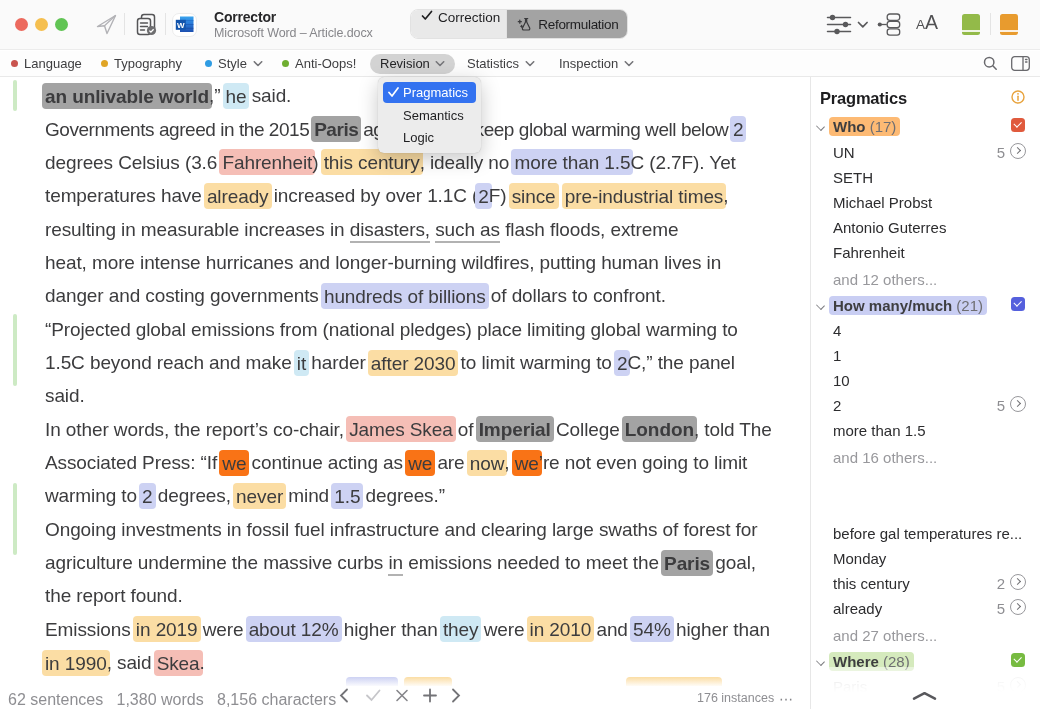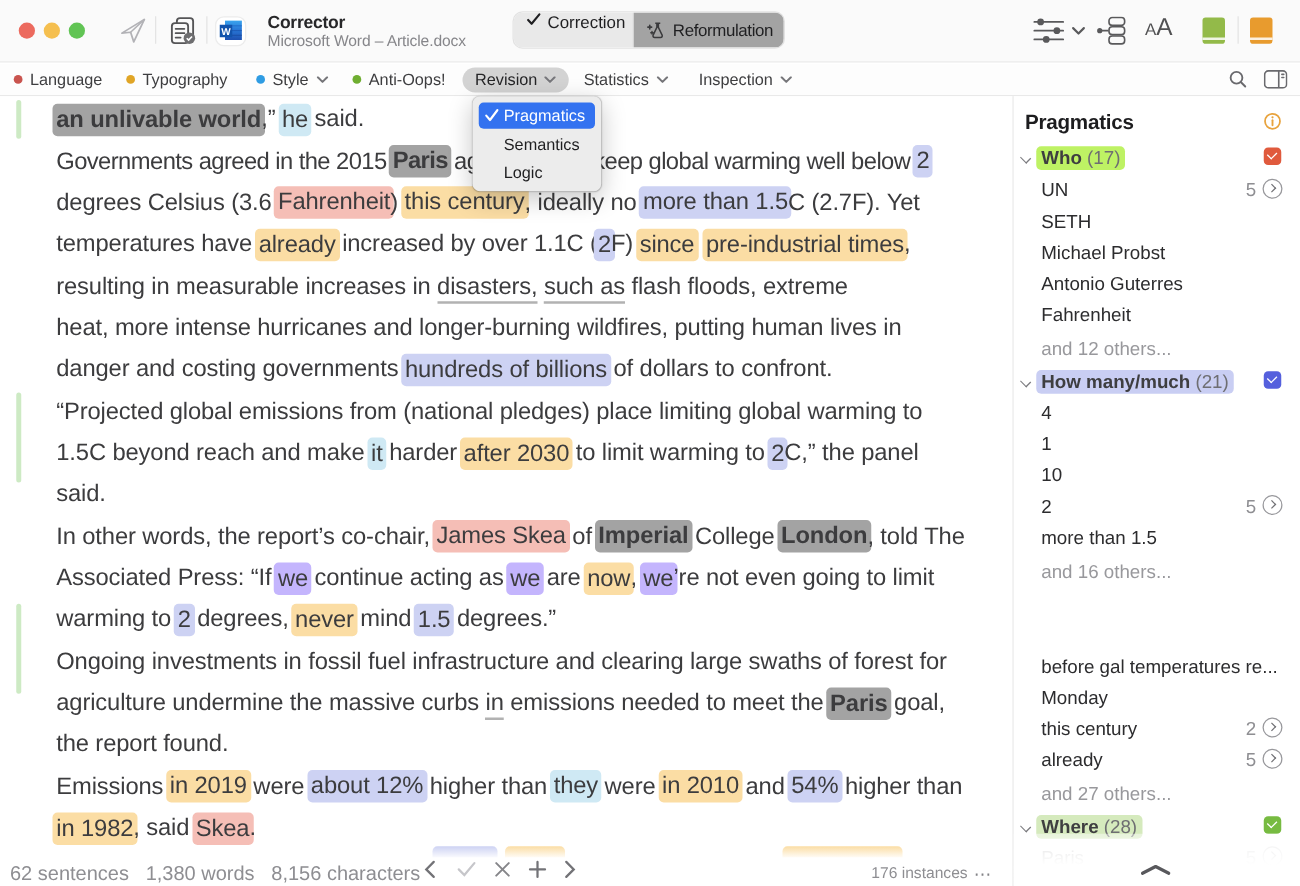--- a/index.html
+++ b/index.html
@@ -21,21 +21,21 @@
 .filterbar { position:absolute; left:0; top:51px; width:1040px; height:26px; background:#fdfdfd; border-bottom:1px solid #e9e9e9; font-size:13px; color:#3e3e40; }
 .fdot { display:inline-block; width:7px; height:7px; border-radius:50%; margin-right:6px; position:relative; top:-1px; }
 .fitem { position:absolute; top:5px; }
 .revpill { position:absolute; left:370px; top:3px; height:20px; background:#d3d3d3; border-radius:10px; padding:0 10px; line-height:20px; color:#252527; }
 svg.chev { margin-left:2px; vertical-align:1px; }
 
 .editor { position:absolute; left:0; top:77px; width:810px; height:632px; background:#fff; overflow:hidden; }
 .etext { position:absolute; left:45px; top:2.3px; width:740px; font-size:19px; line-height:33.35px; color:#3c3c3e; letter-spacing:-0.1px; white-space:nowrap; }
 .hl { border-radius:4px; padding:2.5px 3px; margin:0 -3px; }
 .hl-g { background:#a3a3a3;font-weight:bold; } .hl-b { background:#cfe9f4; } .hl-o { background:#fbdda4; }
-.hl-p { background:#cdd2f3; } .hl-r { background:#f5beb6; } .hl-gy { background:#c4b5fd; }
+.hl-p { background:#cdd2f3; } .hl-r { background:#f5beb6; } .hl-gy { background:#f97316; }
 .ul { border-bottom:2px solid #b2b2b2; padding-bottom:1px; }
 .gbar { position:absolute; left:13px; width:3.5px; border-radius:2px; background:#cdeac4; }
 
 .statusbar { position:absolute; left:0; top:686px; width:810px; height:23px; background:#fff; font-size:12.5px; color:#8e8e92; }
 .partial { position:absolute; height:10px; border-radius:4px 4px 0 0; }
 
 .sidebar { position:absolute; left:811px; top:77px; width:229px; height:632px; background:#fff; }
 .sbsep { position:absolute; left:810px; top:77px; width:1px; height:632px; background:#e7e7e7; }
 .sbhead { position:absolute; left:9px; top:12px; font-size:16.5px; font-weight:bold; color:#1d1d1f; letter-spacing:-0.2px; }
 .sbrow { position:absolute; left:0; width:229px; height:25px; font-size:15px; color:#2c2c2e; }
@@ -163,21 +163,21 @@
 “Projected global emissions from (national pledges) place limiting global warming to<br>
 1.5C beyond reach and make <span class="hl hl-b">it</span> harder <span class="hl hl-o">after 2030</span> to limit warming to <span class="hl hl-p">2</span>C,” the panel<br>
 said.<br>
 In other words, the report’s co-chair, <span class="hl hl-r">James Skea</span> of <span class="hl hl-g">Imperial</span> College <span class="hl hl-g">London</span>, told The<br>
 Associated Press: “If <span class="hl hl-gy">we</span> continue acting as <span class="hl hl-gy">we</span> are <span class="hl hl-o">now</span>, <span class="hl hl-gy">we</span>’re not even going to limit<br>
 warming to <span class="hl hl-p">2</span> degrees, <span class="hl hl-o">never</span> mind <span class="hl hl-p">1.5</span> degrees.”<br>
 Ongoing investments in fossil fuel infrastructure and clearing large swaths of forest for<br>
 agriculture undermine the massive curbs <span class="ul">in</span> emissions needed to meet the <span class="hl hl-g">Paris</span> goal,<br>
 the report found.<br>
 Emissions <span class="hl hl-o">in 2019</span> were <span class="hl hl-p">about 12%</span> higher than <span class="hl hl-b">they</span> were <span class="hl hl-o">in 2010</span> and <span class="hl hl-p">54%</span> higher than<br>
-<span class="hl hl-o">in 1982</span>, said <span class="hl hl-r">Skea</span>.
+<span class="hl hl-o">in 1990</span>, said <span class="hl hl-r">Skea</span>.
   </div>
 </div>
 <div class="partial" style="left:346px;width:52px;background:linear-gradient(#cdd2f3,rgba(205,210,243,0));top:677px;"></div>
 <div class="partial" style="left:404px;width:48px;background:linear-gradient(#fbdda4,rgba(251,221,164,0));top:677px;"></div>
 <div class="partial" style="left:626px;width:96px;background:linear-gradient(#fbdda4,rgba(251,221,164,0));top:677px;"></div>
 <div class="statusbar">
   <div style="position:absolute;left:8px;top:5px;font-size:16px;">62 sentences&nbsp; &nbsp;1,380 words&nbsp; &nbsp;8,156 characters</div>
   <svg style="position:absolute;left:337px;top:1px" width="130" height="18" viewBox="0 0 130 18" fill="none" stroke-linecap="round">
       <path d="M10 2.5L4 8.5l6 6" stroke="#737377" stroke-width="1.8"></path>
       <path d="M30 8.5l4.5 4.5 8-9.5" stroke="#c6c6ca" stroke-width="1.8"></path>
@@ -191,21 +191,21 @@
 <div class="sbsep"></div>
 <div class="sidebar">
   <div class="sbhead">Pragmatics</div>
   <svg style="position:absolute;left:200px;top:13px" width="14" height="14" viewBox="0 0 14 14" fill="none">
       <circle cx="7" cy="7" r="6" stroke="#e8a33d" stroke-width="1.4"></circle>
       <path d="M7 6.2v4" stroke="#e8a33d" stroke-width="1.5" stroke-linecap="round"></path>
       <circle cx="7" cy="3.8" r="0.9" fill="#e8a33d"></circle>
     </svg>
   <div class="sbrow" style="top:38px">
       <span class="schev"></span>
-      <span class="lbl"><span class="schip" style="background:#bef264">Who <span class="num">(17)</span></span></span>
+      <span class="lbl"><span class="schip" style="background:#fdba74">Who <span class="num">(17)</span></span></span>
       <span class="cb" style="background:#e05a3d"></span>
     </div>
   <div class="sbrow" style="top:64px">
       <span class="lbl">UN</span>
       <span class="cnt">5</span>
       <span class="gobtn"></span>
     </div>
   <div class="sbrow" style="top:89px">
       <span class="lbl">SETH</span>
     </div>

